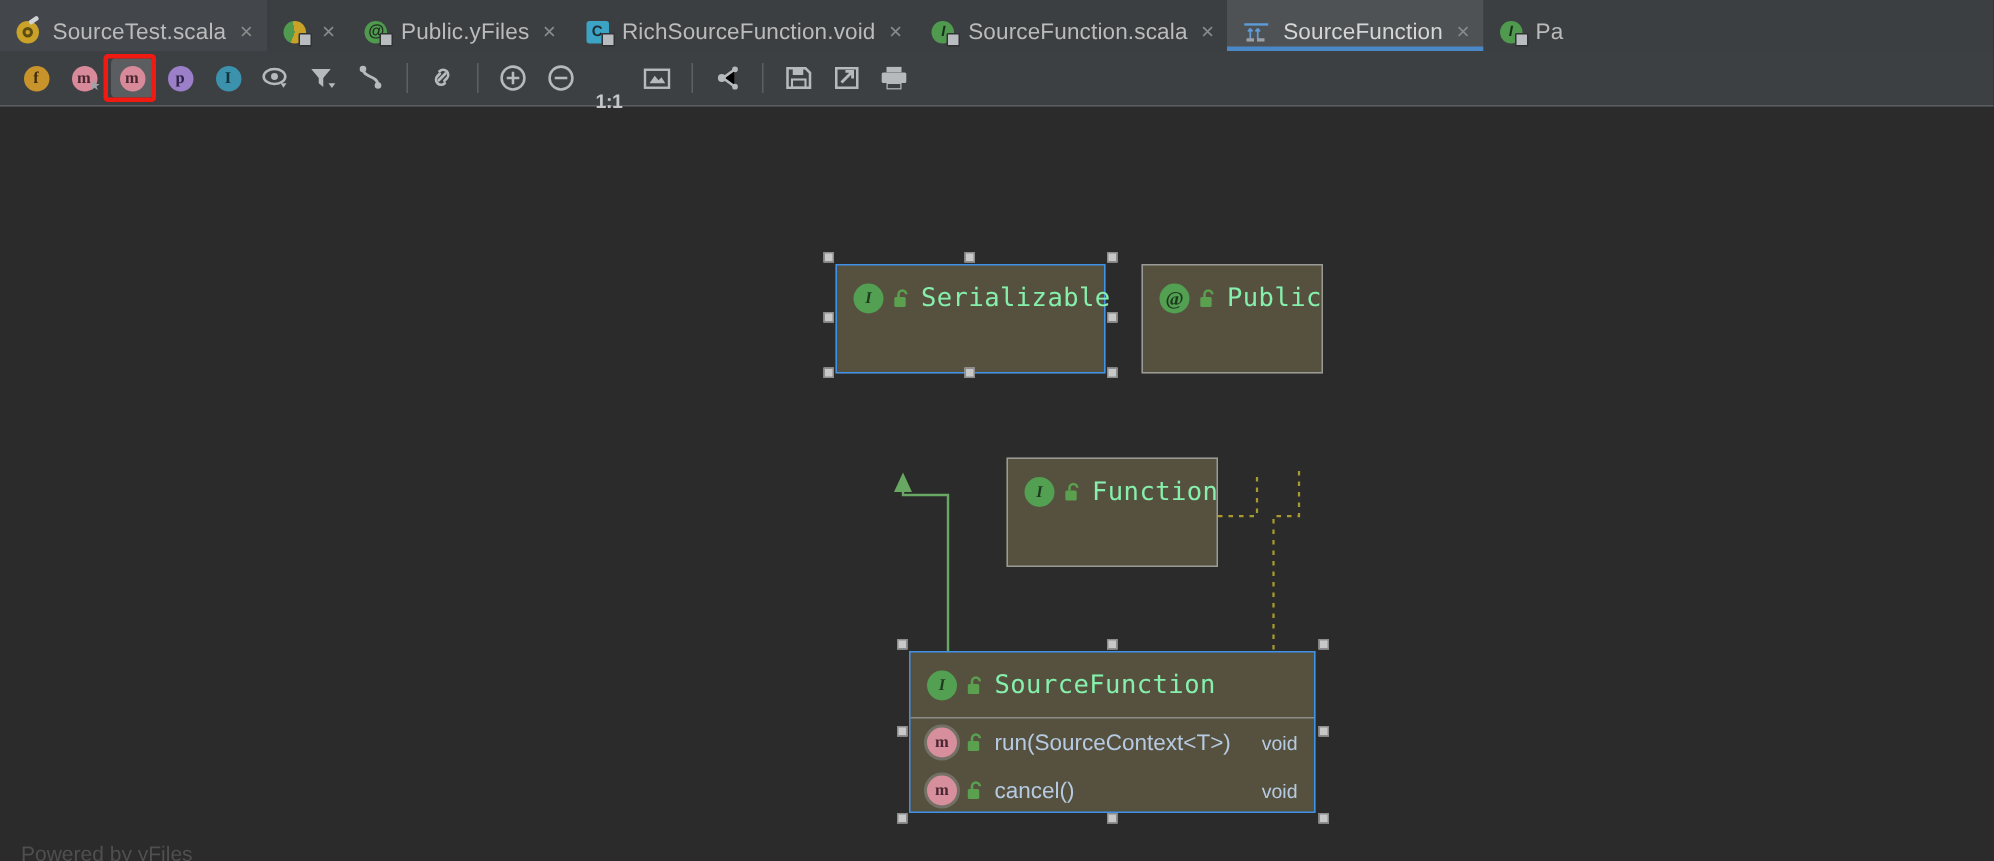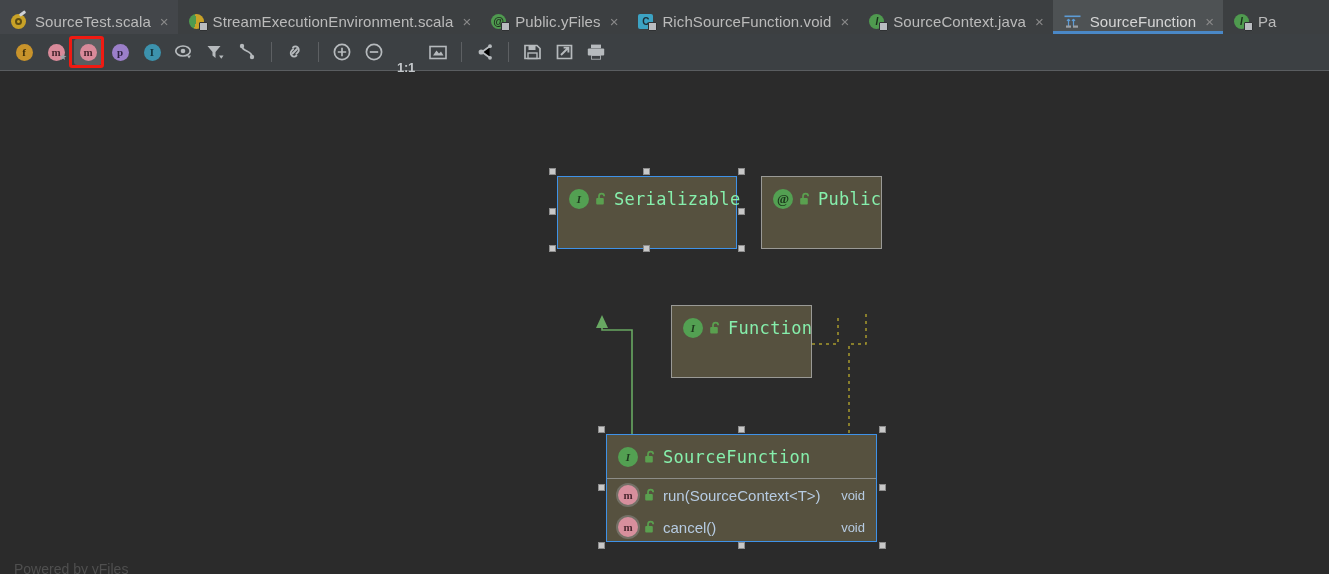--- a/index.html
+++ b/index.html
@@ -188,21 +188,20 @@
       </span>
       <span class="tab-label">SourceTest.scala</span>
       <span class="tab-close">×</span>
     </div>
 
     <div class="tab">
       <span class="ticon ico-env">
         <span class="ehalf"></span>
           <span class="lockmini"></span>
       </span>
-      <span class="tab-label">StreamExecutionEnvironment.scala</span>
       <span class="tab-close">×</span>
     </div>
 
     <div class="tab">
       <span class="ticon ico-at">
         <span class="disc">@</span>
           <span class="lockmini"></span>
       </span>
       <span class="tab-label">Public.yFiles</span>
       <span class="tab-close">×</span>
@@ -215,21 +214,21 @@
       </span>
       <span class="tab-label">RichSourceFunction.void</span>
       <span class="tab-close">×</span>
     </div>
 
     <div class="tab">
       <span class="ticon ico-i">
         <span class="disc">I</span>
           <span class="lockmini"></span>
       </span>
-      <span class="tab-label">SourceContext.java</span>
+      <span class="tab-label">SourceFunction.scala</span>
       <span class="tab-close">×</span>
     </div>
 
     <div class="tab active">
       <span class="ticon ico-diagram">
         <svg class="dgm" viewBox="0 0 17 13">
           <rect x="0.5" y="0.5" width="16" height="1.6" fill="#5d9cd6"></rect>
           <path d="M4.5 11 L4.5 4 M4.5 4 L3 6 M4.5 4 L6 6" stroke="#5d9cd6" stroke-width="1.2" fill="none"></path>
           <path d="M9.5 11 L9.5 4 M9.5 4 L8 6 M9.5 4 L11 6" stroke="#5d9cd6" stroke-width="1.2" fill="none"></path>
           <rect x="2" y="10.5" width="5" height="2.2" fill="#9aa0a6"></rect>

